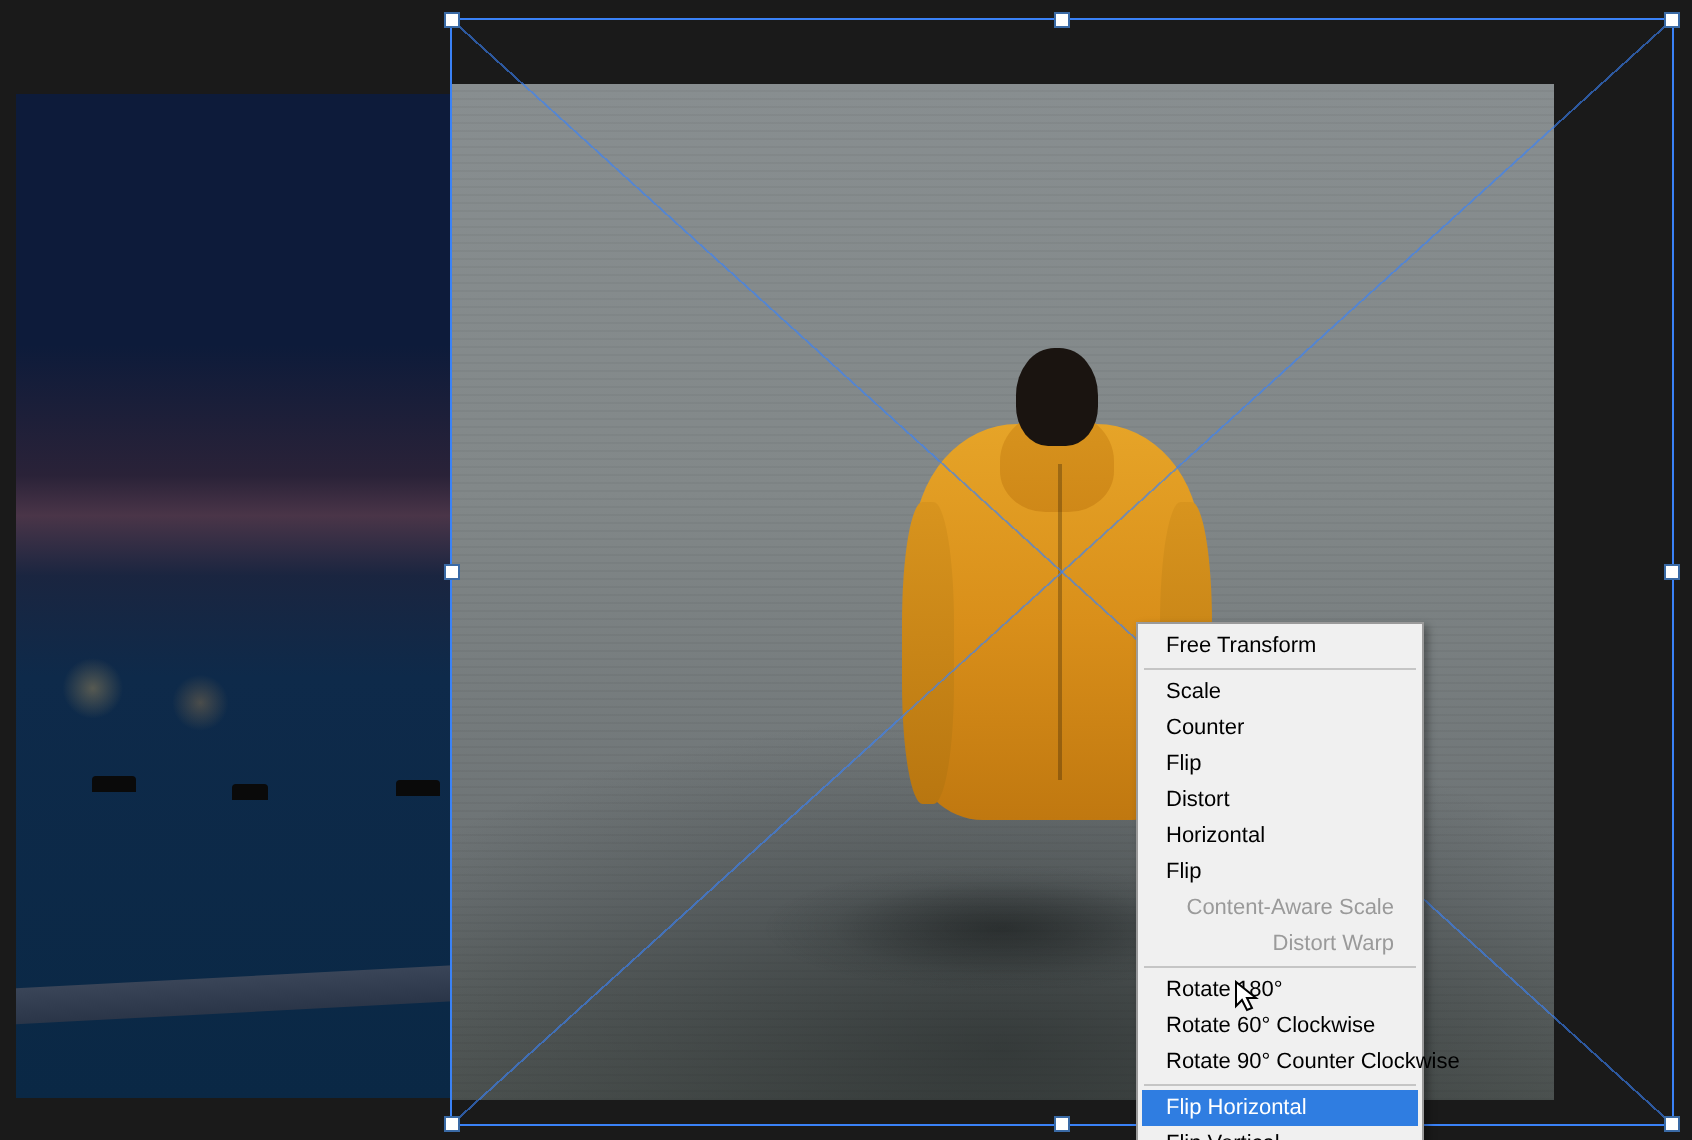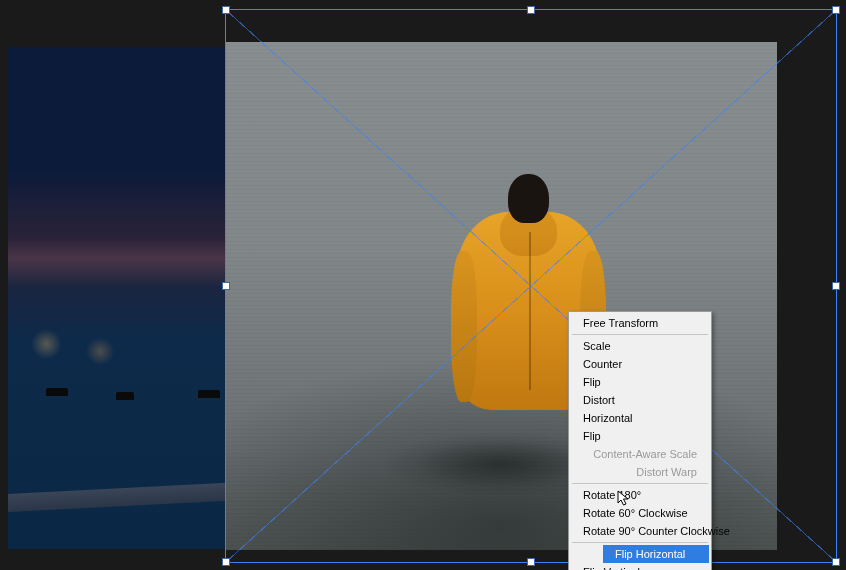--- a/index.html
+++ b/index.html
@@ -178,21 +178,20 @@
       padding: 2px 12px;
       color: #000;
       line-height: 14px;
       cursor: default;
       white-space: nowrap;
     }
     .menu-item.disabled { color: #9a9a9a; text-align: right; }
     .menu-item.hover {
       background: #2f7de1;
       color: #fff;
-      margin-left: 32px;
     }
     .menu-sep {
       height: 1px;
       background: #c5c5c5;
       margin: 2px 1px;
     }
     .cursor-arrow {
       position: absolute;
       left: 617px; top: 490px;
       width: 14px; height: 18px;

